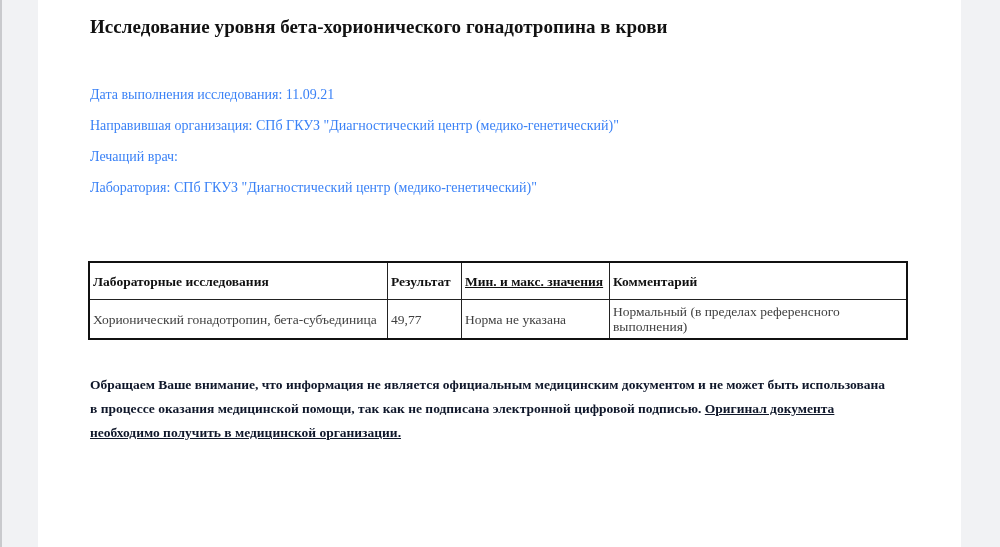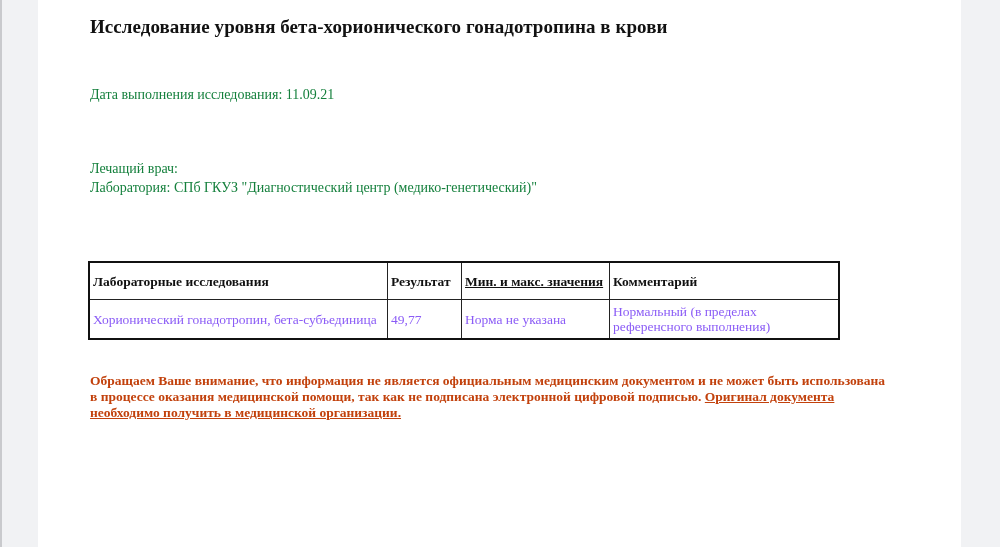--- a/index.html
+++ b/index.html
@@ -36,82 +36,86 @@
       font-size: 19px;
       font-weight: bold;
       white-space: nowrap;
       letter-spacing: 0.05px;
     }
     .info-line {
       position: absolute;
       left: 52px;
       font-size: 14px;
       white-space: nowrap;
-      color: #15803d;
+      color: #3b82f6;
     }
     .info-line .label { }
     .info-line .value { }
     table.results {
       position: absolute;
       left: 50px;
       top: 261px;
-      width: 752px;
+      width: 820px;
       border-collapse: collapse;
       font-size: 13.5px;
       border: 2px solid #111;
     }
     table.results th, table.results td {
       border: 1.5px solid #222;
       padding: 0 3px;
       text-align: left;
       vertical-align: middle;
       line-height: 15px;
     }
     table.results th {
       font-weight: bold;
       height: 36px;
     }
     table.results td {
       height: 38px;
-      color: #8b5cf6;
+      color: #404040;
     }
     .col1 { width: 291px; }
     .col2 { width: 67px; }
     .col3 { width: 141px; text-decoration: underline; }
     .col4 { width: auto; }
     .notice {
       position: absolute;
       left: 52px;
       top: 373px;
       width: 800px;
       font-size: 13.5px;
       font-weight: bold;
-      line-height: 16px;
-      color: #c2410c;
+      line-height: 24px;
+      color: #0f172a;
     }
     .notice .underline {
       text-decoration: underline;
     }
   </style>
 </head>
 <body>
 
 <div class="left-edge"></div>
 
 <div class="page">
 
   <div class="title">Исследование уровня бета-хорионического гонадотропина в крови</div>
 
   <div class="info-line" style="top:87px;">
     <span class="label">Дата выполнения исследования:</span>
     <span class="value">11.09.21</span>
   </div>
 
+  <div class="info-line" style="top:118px;">
+    <span class="label">Направившая организация:</span>
+    <span class="value">СПб ГКУЗ "Диагностический центр (медико-генетический)"</span>
+  </div>
 
-  <div class="info-line" style="top:149px;margin-top:12px;">
+  <div class="info-line" style="top:149px;">
     <span class="label">Лечащий врач:</span>
     <span class="value"></span>
   </div>
 
   <div class="info-line" style="top:180px;">
     <span class="label">Лаборатория:</span>
     <span class="value">СПб ГКУЗ "Диагностический центр (медико-генетический)"</span>
   </div>
 
 

